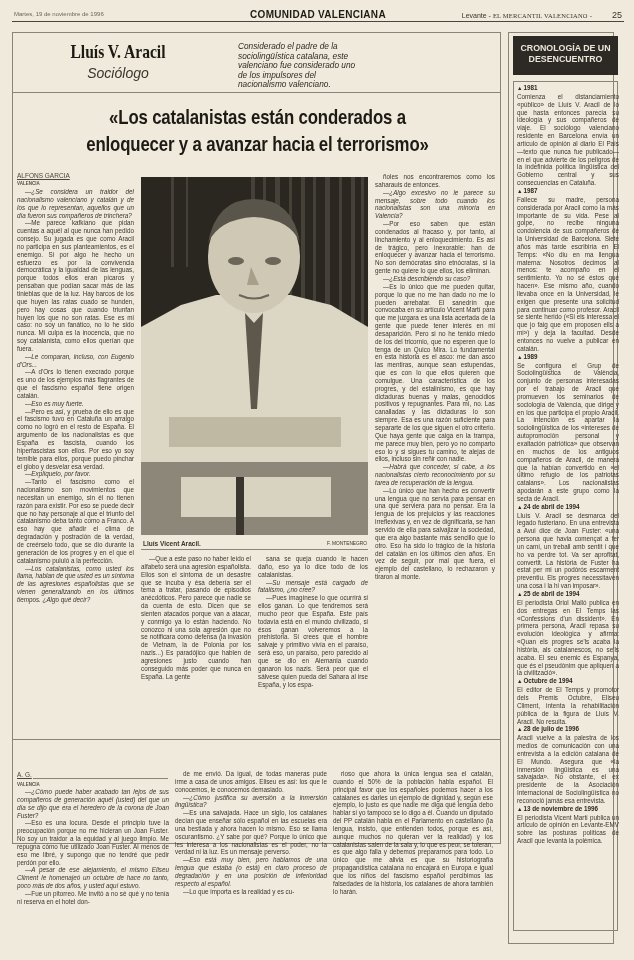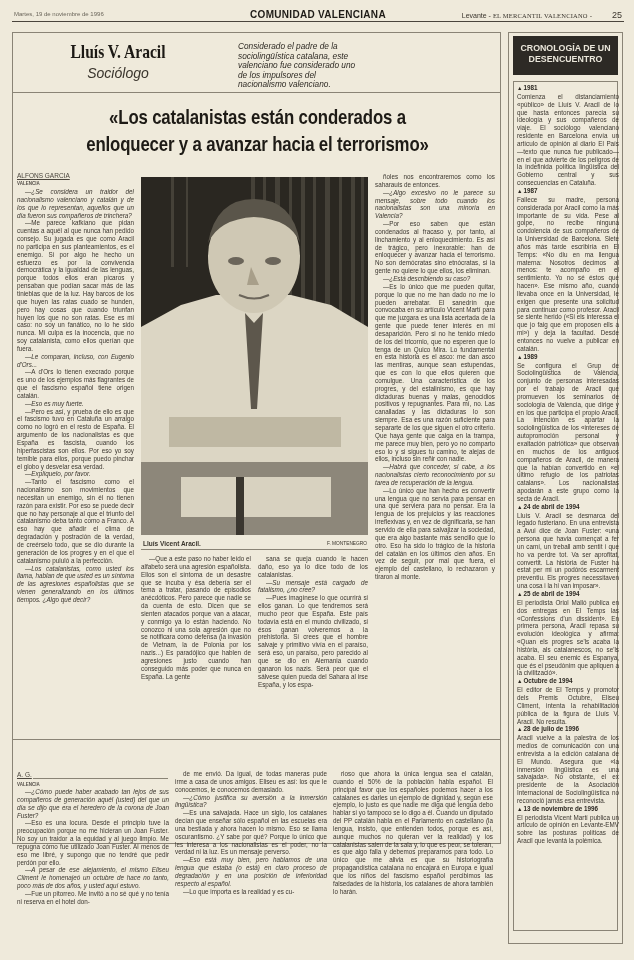--- a/index.html
+++ b/index.html
@@ -36,21 +36,21 @@
   .photo svg { position: absolute; left: 0; top: 0; }
   .caption-row { position: absolute; left: 128px; top: 505px; width: 227px; height: 12px; border-bottom: 0.8px solid #8a8476; }
   .caption-row .cap { position: absolute; left: 2px; top: 2px; font-size: 6.5px; font-weight: bold; color: #3a352d; }
   .caption-row .credit { position: absolute; right: 1px; top: 3px; font-size: 4.8px; color: #3a352d; }
 
   .divider { position: absolute; background: #8a8476; }
 
   .hl2 { position: absolute; left: 0; top: 711px; width: 489px; text-align: center; font-weight: bold; font-size: 17px; line-height: 22px; color: #1e1b16; }
   .hl2 span { display: inline-block; transform: scaleX(0.80); white-space: nowrap; }
 
-  .side { position: absolute; left: 508px; top: 32px; width: 115px; height: 912px; border: 1px solid #8a8476; }
+  .side { position: absolute; left: 508px; top: 32px; width: 106px; height: 912px; border: 1px solid #8a8476; }
   .side-head { position: absolute; left: 4px; top: 3px; width: 105px; height: 39px; background: #2d2a25; color: #eae6da; text-align: center; font-weight: bold; font-size: 8.8px; line-height: 11px; padding-top: 7px; }
   .side-inner { position: absolute; left: 4px; top: 48px; width: 105px; height: 850px; border: 1px solid #8a8476; border-top: 1px solid #8a8476; }
   .side-body { position: absolute; left: 3px; top: 17px; width: 102px; font-size: 6.3px; line-height: 7.85px; color: #3b362f; text-align: justify; }
   .side-body .yr { font-weight: bold; color: #2b2721; }
   .side-body .yr::before { content: "\25B2"; font-size: 5.5px; margin-right: 1px; }
 </style>
 </head>
 <body>
 
 <div class="page">

